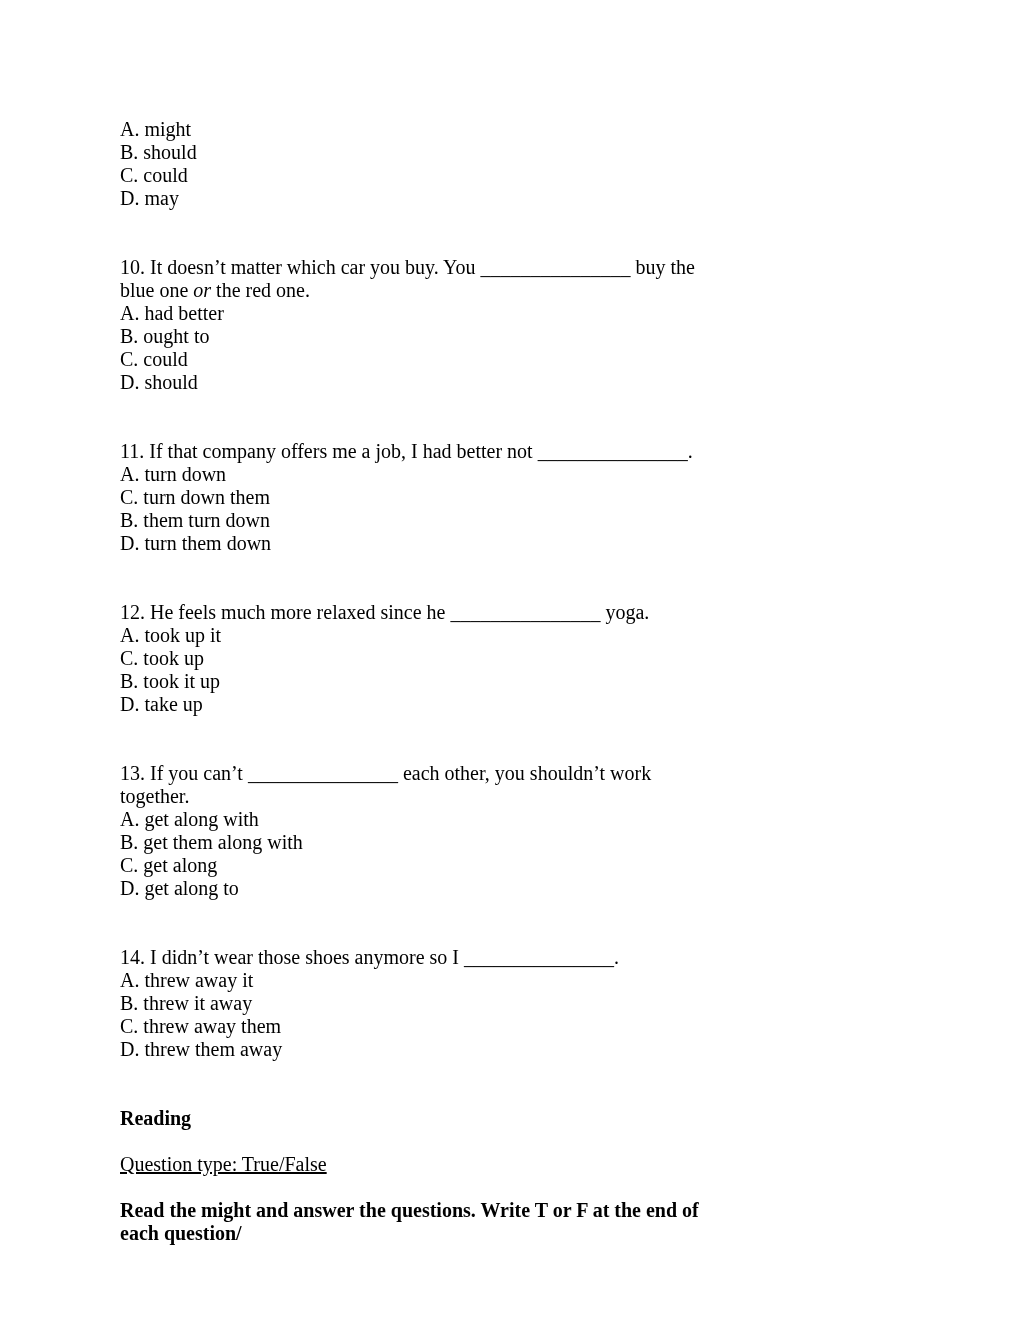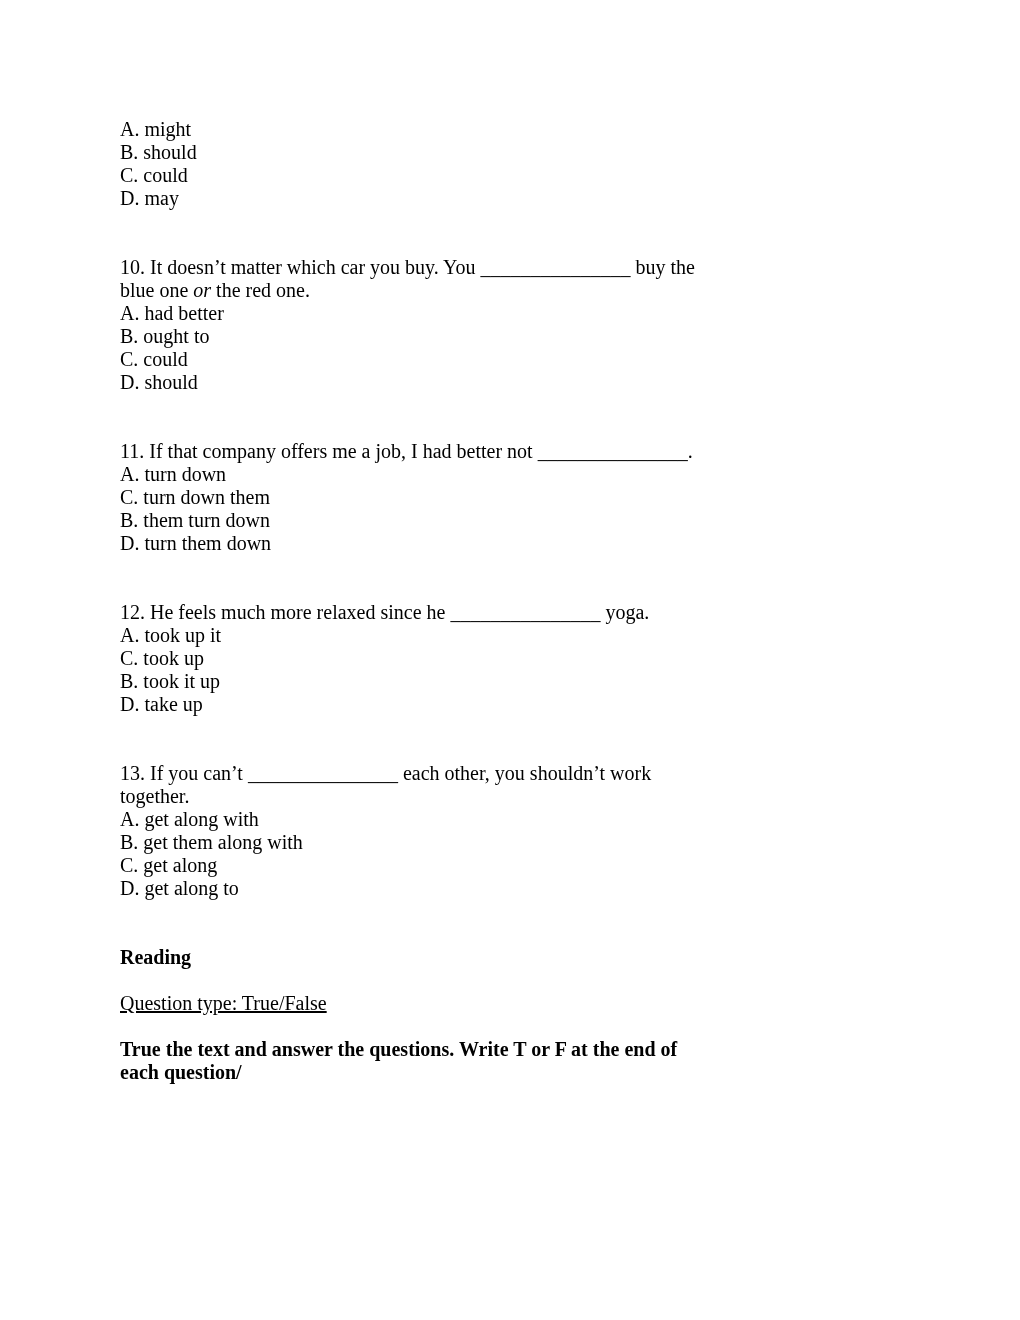--- a/index.html
+++ b/index.html
@@ -75,20 +75,27 @@
   </div>
 
   <div class="block">
     <div class="line">13. If you can’t _______________ each other, you shouldn’t work together.</div>
     <div class="line">A. get along with</div>
     <div class="line">B. get them along with</div>
     <div class="line">C. get along</div>
     <div class="line">D. get along to</div>
   </div>
 
+  <div class="block">
+    <div class="line">14. I didn’t wear those shoes anymore so I _______________.</div>
+    <div class="line">A. threw away it</div>
+    <div class="line">B. threw it away</div>
+    <div class="line">C. threw away them</div>
+    <div class="line">D. threw them away</div>
+  </div>
 
   <div class="block-tight bold line">Reading</div>
 
   <div class="block-tight line"><span class="underline">Question type: True/False</span></div>
 
-  <div class="bold line">True the text and answer the questions. Write T or F at the end of each question/</div>
+  <div class="bold line">Read the might and answer the questions. Write T or F at the end of each question/</div>
 
 </div>
 
 </body></html>

